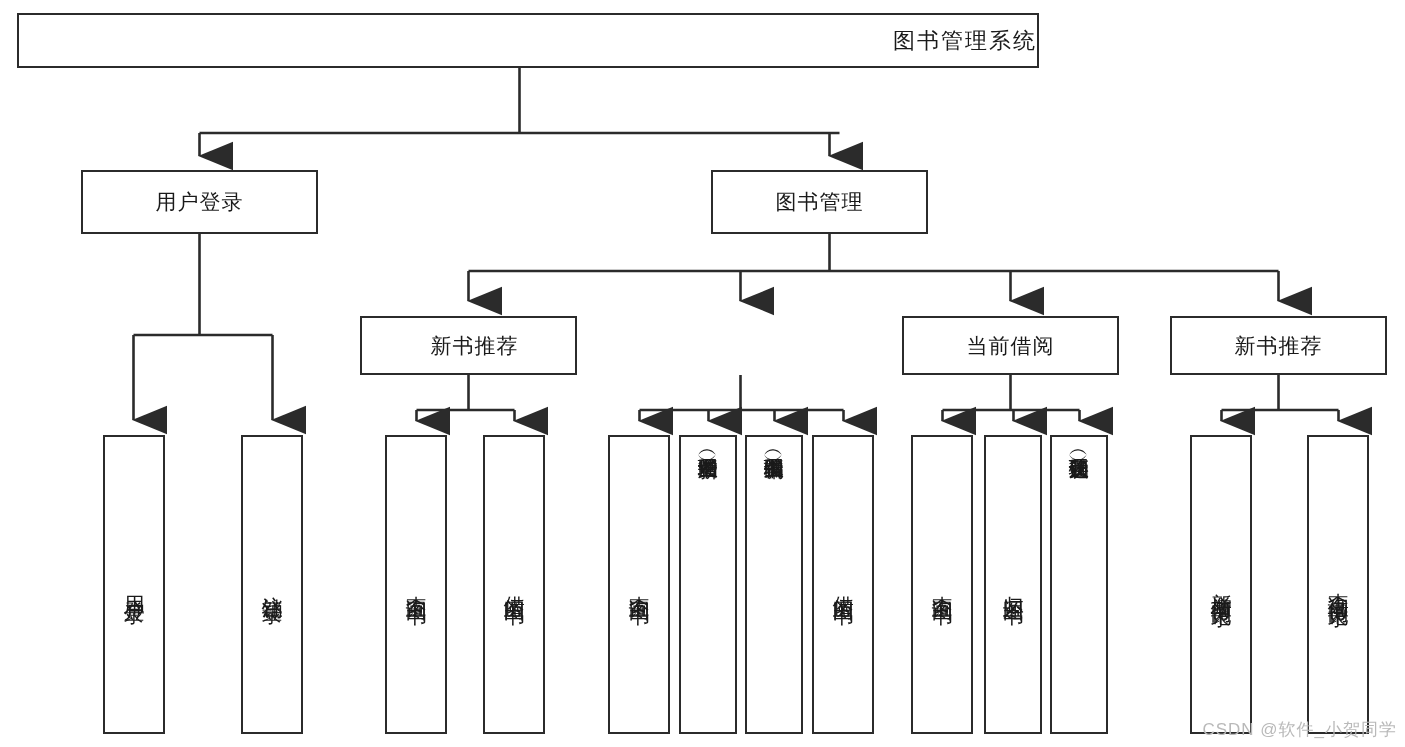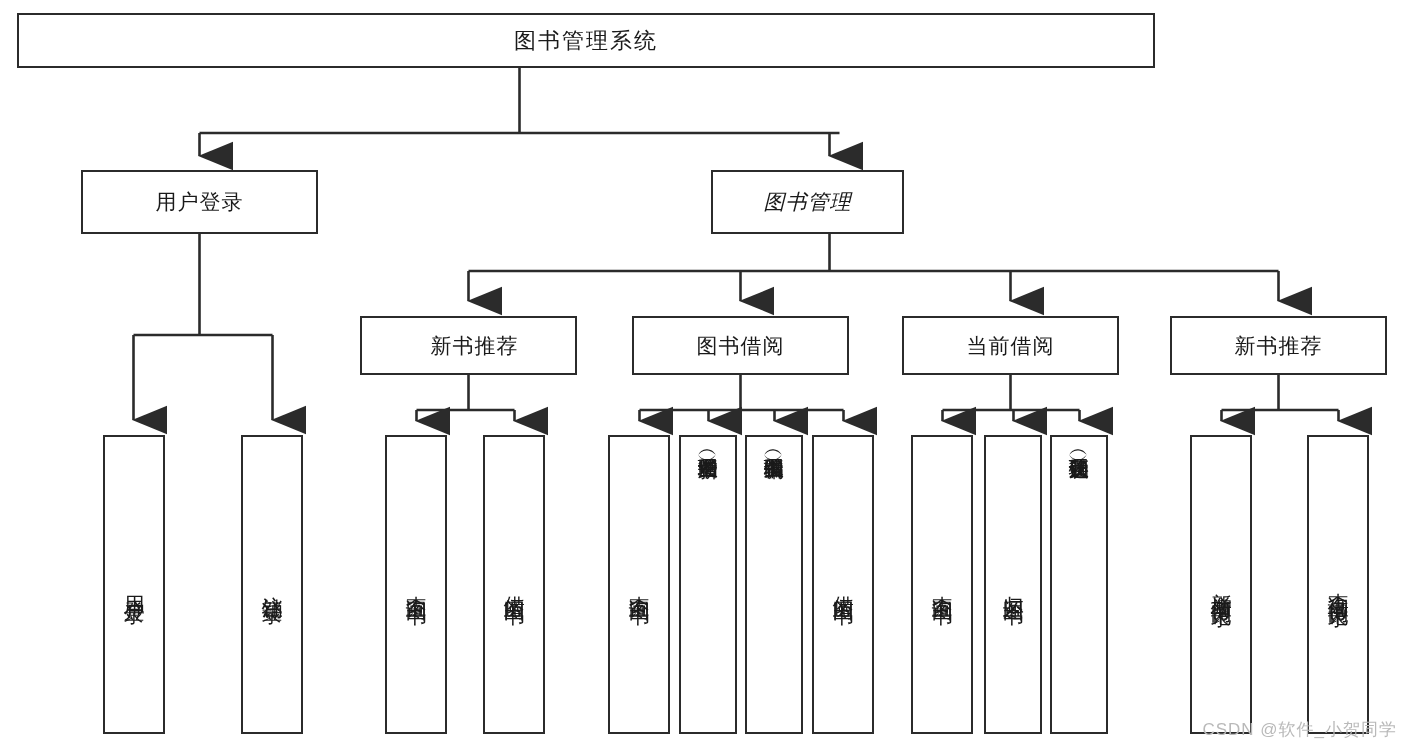--- a/index.html
+++ b/index.html
@@ -69,36 +69,33 @@
       <path d="M1013.5 410 L1013.5 421" marker-end="url(#ah)"></path>
       <path d="M1079.5 410 L1079.5 421" marker-end="url(#ah)"></path>
 
       <path d="M1278.5 375 L1278.5 410"></path>
       <path d="M1221.5 410 L1338.5 410"></path>
       <path d="M1221.5 410 L1221.5 421" marker-end="url(#ah)"></path>
       <path d="M1338.5 410 L1338.5 421" marker-end="url(#ah)"></path>
     </g>
   </svg>
 
-  <div class="node title" style="left:17px;top:13px;width:1138px;height:55px;">
+  <div class="node title" style="left:17px;top:13px;width:1022px;height:55px;justify-content:flex-end;">
     <span>图书管理系统</span>
   </div>
 
   <div class="node horiz" style="left:81px;top:170px;width:237px;height:64px;">
     <span>用户登录</span>
   </div>
-  <div class="node horiz" style="left:711px;top:170px;width:193px;height:64px;font-style:italic;">
+  <div class="node horiz" style="left:711px;top:170px;width:217px;height:64px;">
     <span>图书管理</span>
   </div>
 
   <div class="node horiz" style="left:360px;top:316px;width:217px;height:59px;padding-left:12px;">
     <span>新书推荐</span>
-  </div>
-  <div class="node horiz" style="left:632px;top:316px;width:217px;height:59px;">
-    <span>图书借阅</span>
   </div>
   <div class="node horiz" style="left:902px;top:316px;width:217px;height:59px;align-items:center;">
     <span>当前借阅</span>
   </div>
   <div class="node horiz" style="left:1170px;top:316px;width:217px;height:59px;">
     <span>新书推荐</span>
   </div>
 
   <div class="node vert" style="left:103px;top:435px;width:62px;height:299px;">
     <span class="vtext">用户登录</span>

